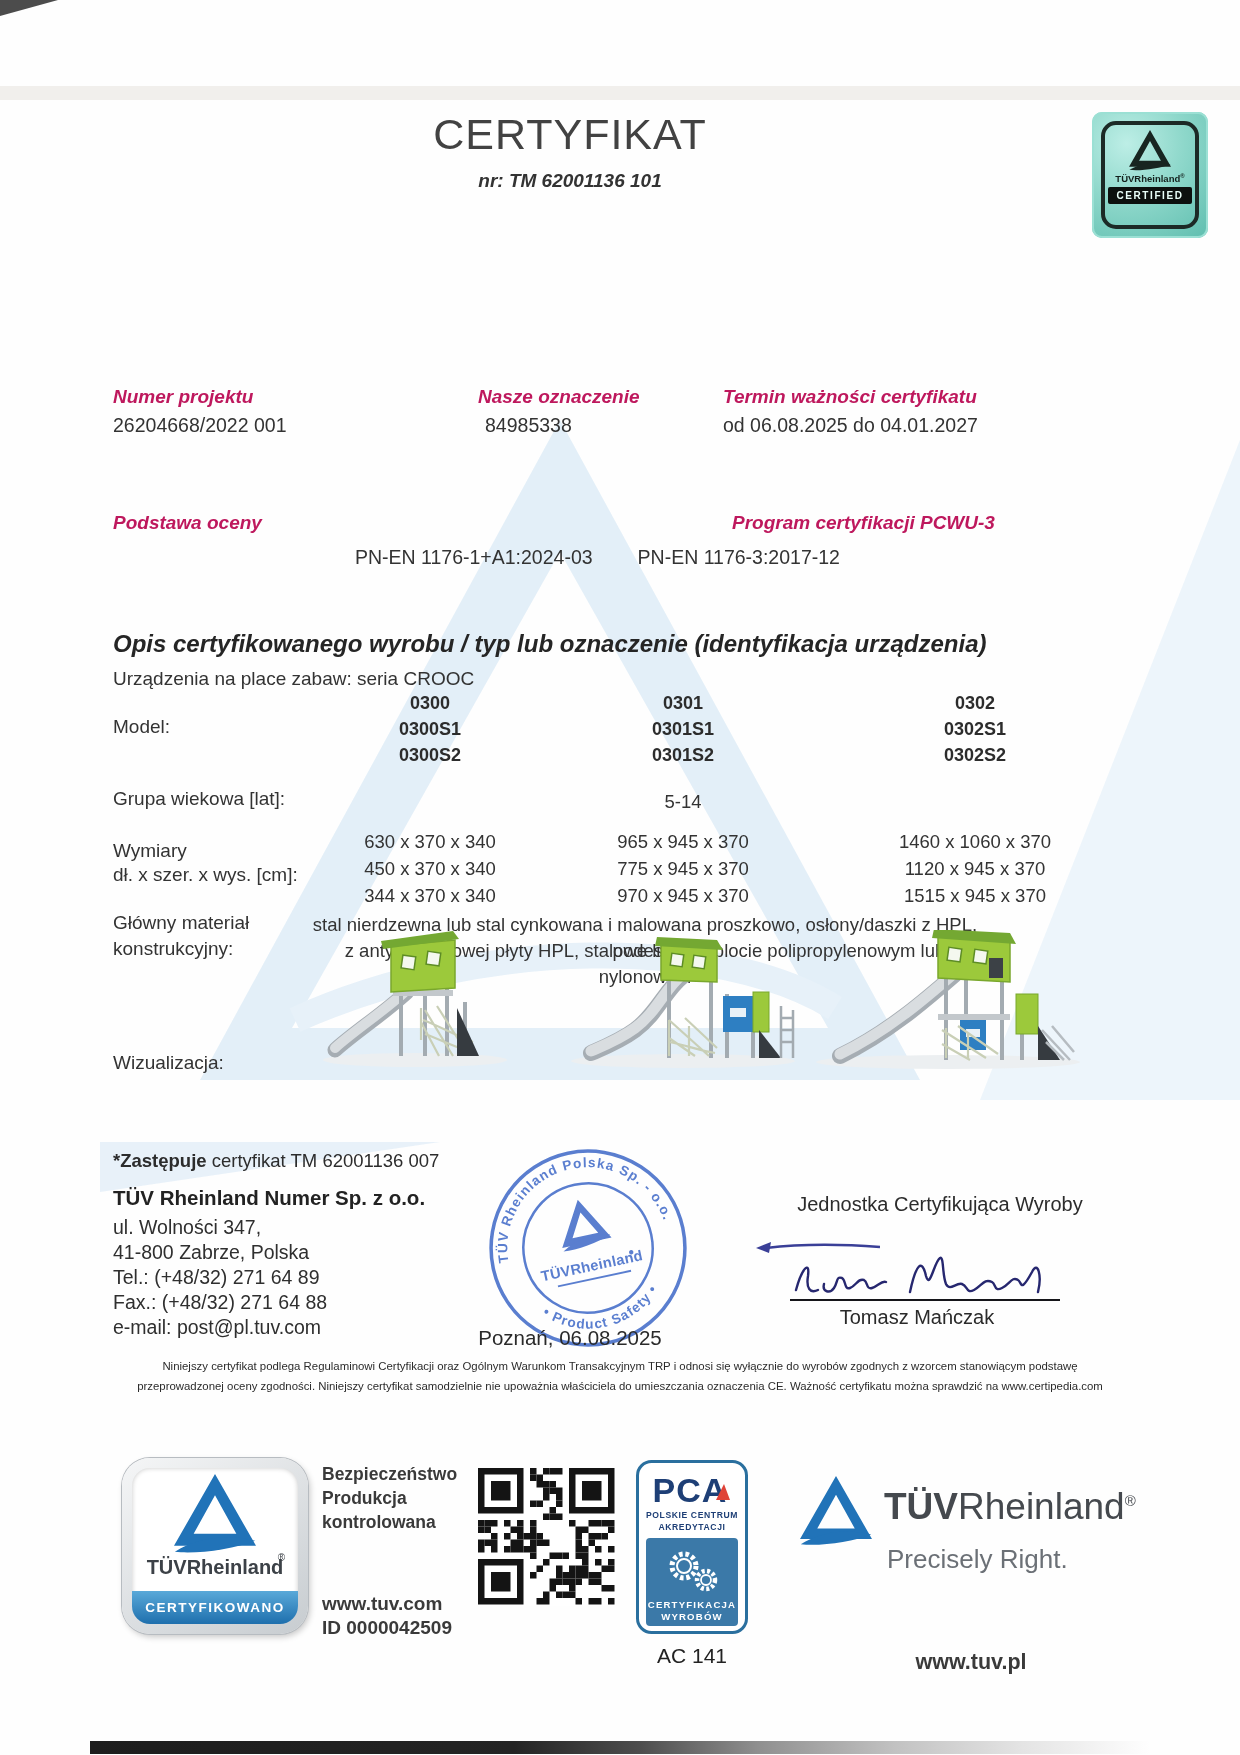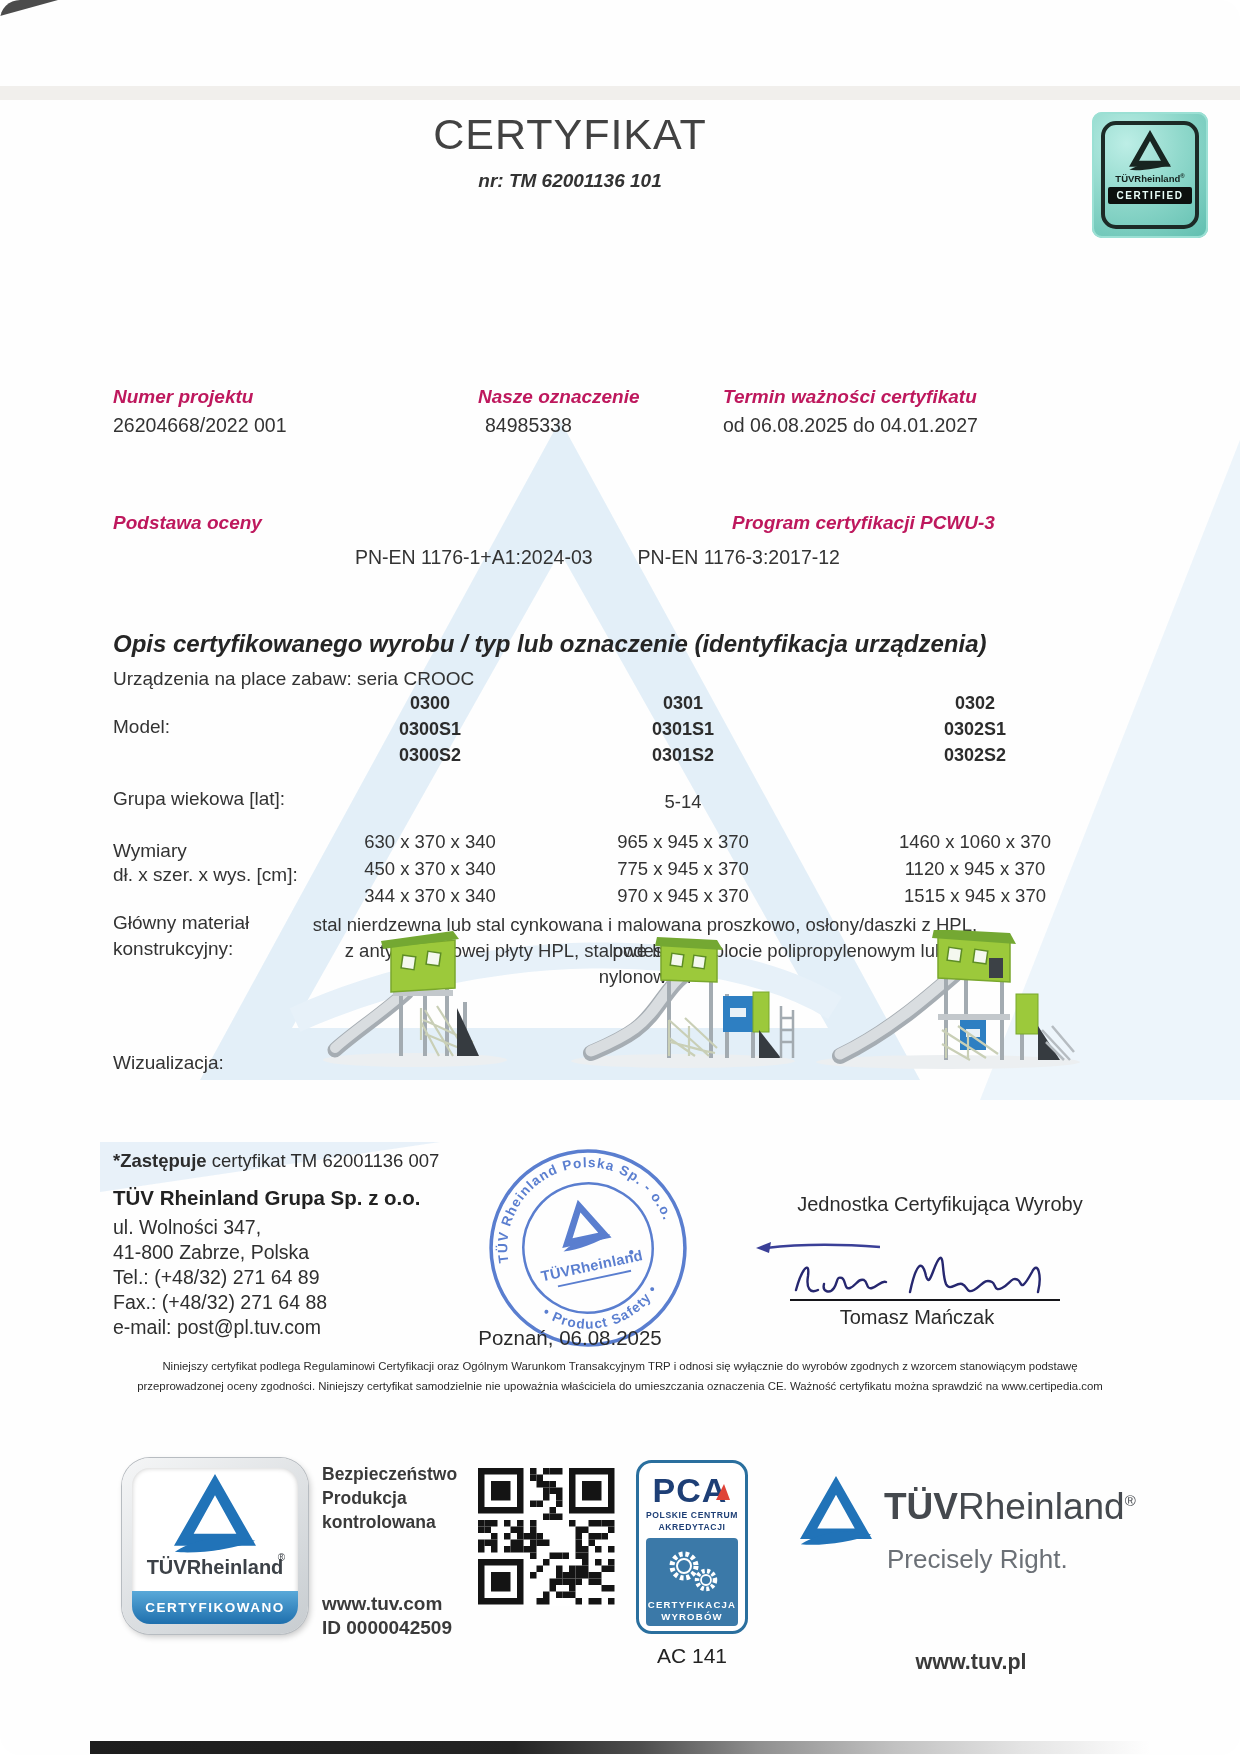--- a/index.html
+++ b/index.html
@@ -1,17 +1,17 @@
 <!DOCTYPE html>
 <html><head>
 <meta charset="utf-8">
 <style>
   html,body{margin:0;padding:0;background:#ffffff;}
   .page{position:relative;width:1240px;height:1755px;background:#fefefe;overflow:hidden;
-        font-family:"Liberation Sans","DejaVu Sans",sans-serif;color:#2e2e2e;border-radius:20px;}
+        font-family:"Liberation Sans","DejaVu Sans",sans-serif;color:#2e2e2e;}
   .abs{position:absolute;}
   
   .corner-wedge{left:0;top:0;width:58px;height:16px;background:#1f1f1f;opacity:.8;
         clip-path:polygon(0 0,100% 0,0 100%);}
   .scan-band{left:0;top:86px;width:100%;height:14px;background:#f1efec;}
   .bottom-strip{left:90px;top:1741px;width:1060px;height:13px;
         background:linear-gradient(to right,#1d1d1d 0%,#242424 40%,#4e4e4e 52%,#8f8f8f 63%,#c2c2c2 76%,#e4e4e4 88%,rgba(255,255,255,0) 100%);}
   
   .watermark{left:80px;top:380px;}
   
@@ -223,21 +223,21 @@
       <rect x="150" y="90" width="26" height="30" fill="#2e7fc2"></rect>
       <rect x="156" y="99" width="14" height="8" fill="#e9f1f7"></rect>
       <rect x="206" y="64" width="22" height="40" fill="#9cc93b" stroke="#79a72c"></rect>
       <path d="M132,100 L176,128 M148,96 L188,124 M132,114 L160,130 M136,98 V128 M158,104 V128" stroke="#c9cfb6" stroke-width="2.2" fill="none"></path>
       <polygon points="228,96 250,130 228,130" fill="#363b40"></polygon>
       <path d="M232,100 L260,130 M242,96 L264,122 M236,112 L254,130" stroke="#b6bcc1" stroke-width="2.5"></path>
     </g>
   </svg>
 
   <div class="abs replaces" style="left:113px;top:1150px"><b>*Zastępuje</b><span> certyfikat TM 62001136 007</span></div>
-  <div class="abs company" style="left:113px;top:1186px">TÜV Rheinland Grupa Sp. z o.o.</div>
+  <div class="abs company" style="left:113px;top:1186px">TÜV Rheinland Numer Sp. z o.o.</div>
   <div class="abs addr" style="left:113px;top:1216px">ul. Wolności 347,</div>
   <div class="abs addr" style="left:113px;top:1241px">41-800 Zabrze, Polska</div>
   <div class="abs addr" style="left:113px;top:1266px">Tel.: (+48/32) 271 64 89</div>
   <div class="abs addr" style="left:113px;top:1291px">Fax.: (+48/32) 271 64 88</div>
   <div class="abs addr" style="left:113px;top:1316px">e-mail: post@pl.tuv.com</div>
 
   <svg class="abs stamp" viewBox="0 0 210 210">
     <g fill="none" stroke="#4d74cc">
       <circle cx="105" cy="105" r="96" stroke-width="3.5"></circle>
       <circle cx="105" cy="105" r="64" stroke-width="2.5"></circle>

